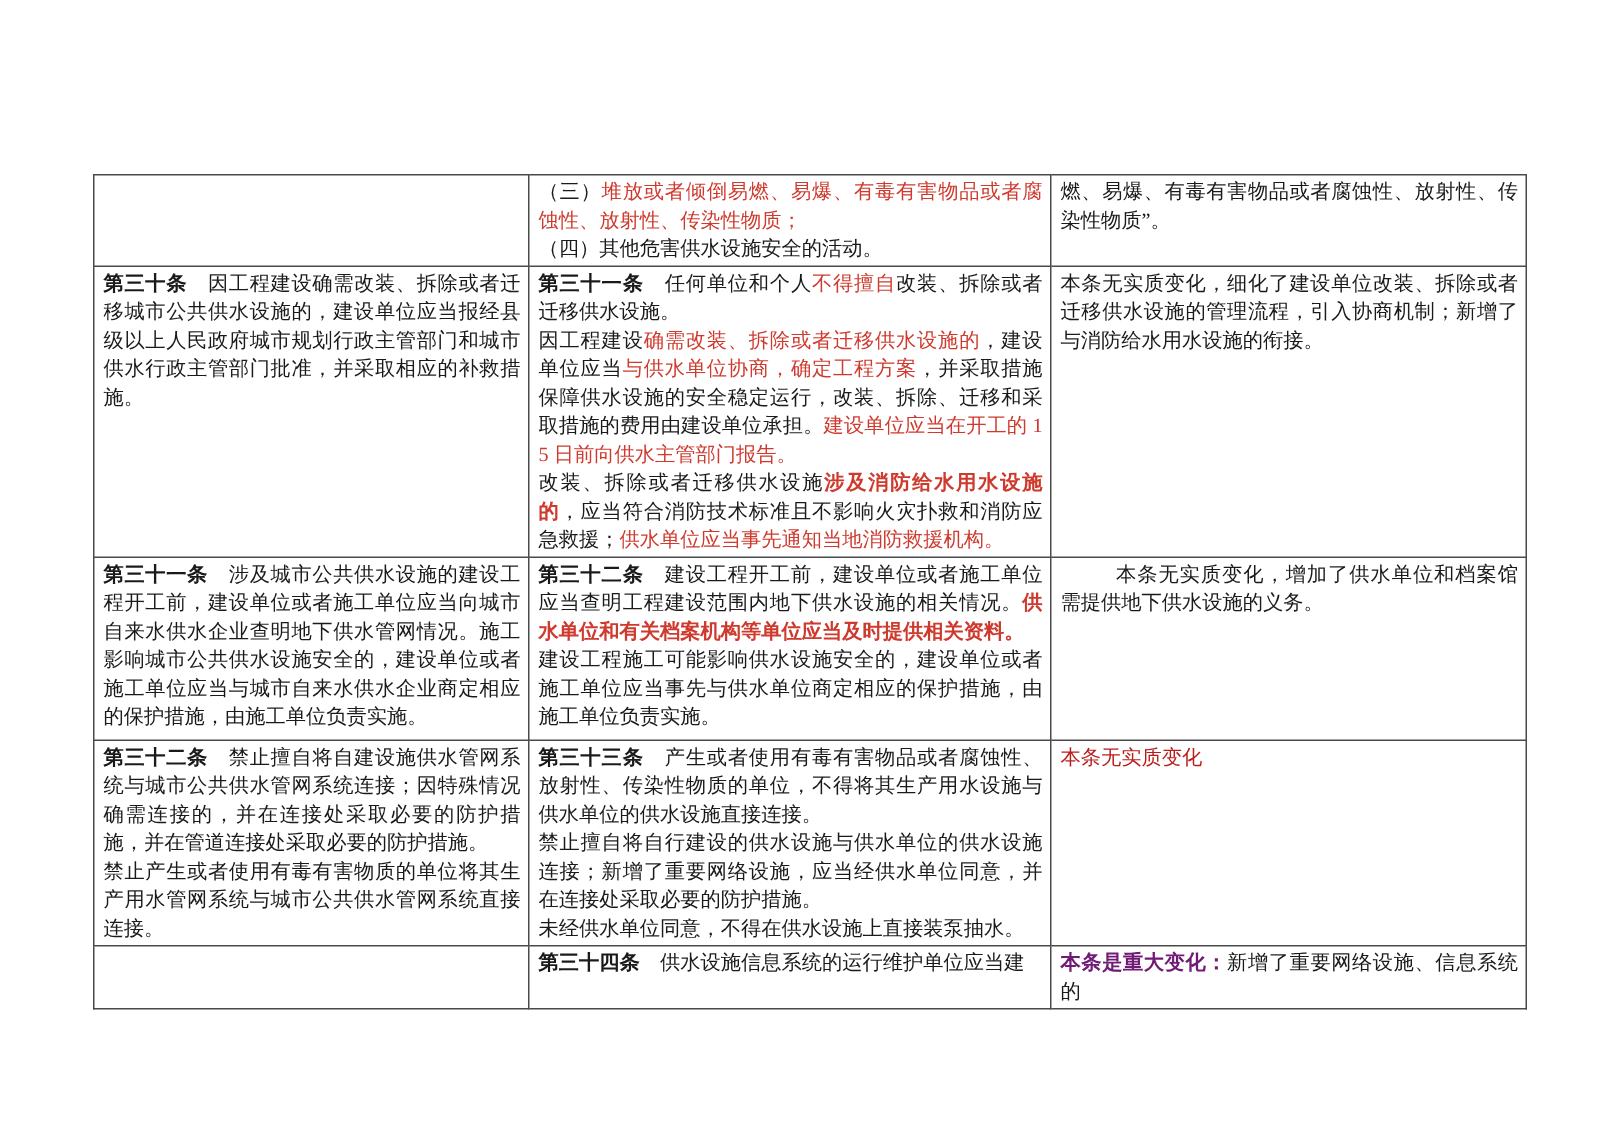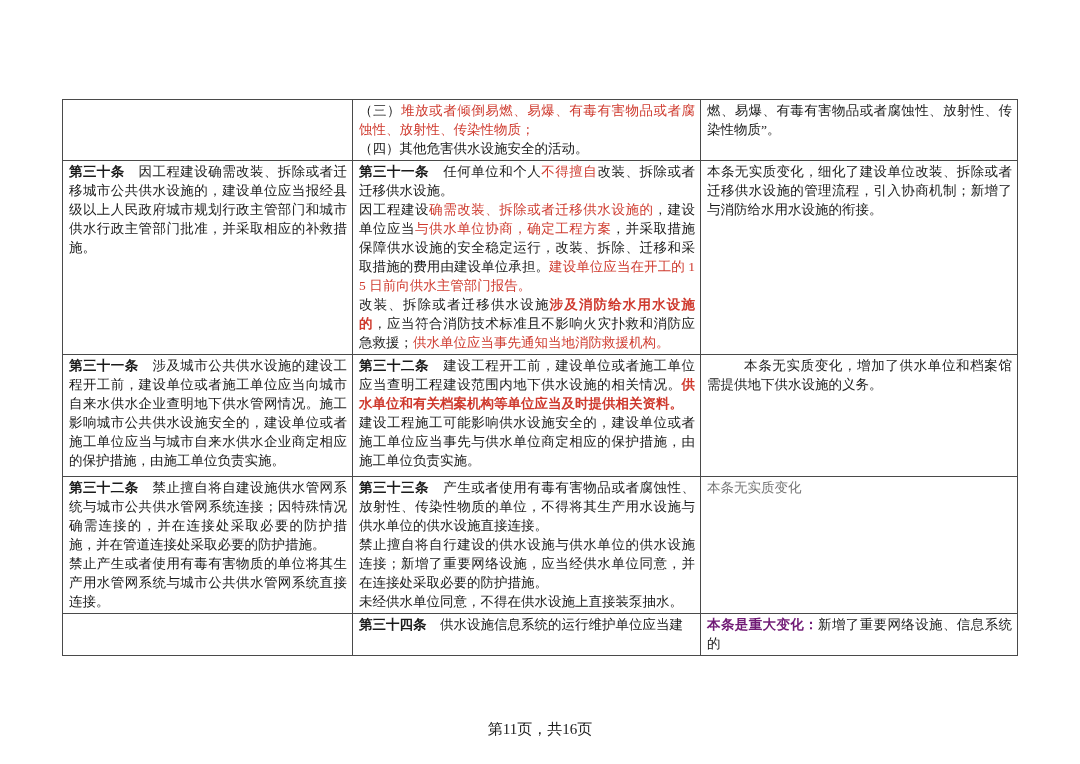--- a/index.html
+++ b/index.html
@@ -8,21 +8,21 @@
     width: 1080px; height: 764px;
     position: relative;
     font-family: "Liberation Serif", "DejaVu Serif", serif;
     color: #1a1a1a;
   }
   .doc-page {
     position: absolute; left: 0; top: 0;
     width: 1080px; height: 764px; background: #ffffff;
   }
   table.comparison {
-    position: absolute; left: 62px; top: 99px;
+    position: absolute; left: 62px; top: 116px;
     width: 955px;
     border-collapse: collapse;
     table-layout: fixed;
   }
   table.comparison col.c1 { width: 290px; }
   table.comparison col.c2 { width: 348px; }
   table.comparison col.c3 { width: 317px; }
   table.comparison td {
     border: 1px solid #4a4a4a;
     vertical-align: top;
@@ -75,25 +75,24 @@
         <td><span style="color: rgb(26, 26, 26); font-weight: bold;">第三十二条</span><span style="color: rgb(26, 26, 26);">　建设工程开工前，建设单位或者施工单位应当查明工程建设范围内地下供水设施的相关情况。</span><span style="color: rgb(207, 58, 46); font-weight: bold;">供水单位和有关档案机构等单位应当及时提供相关资料。</span><span style="color: rgb(26, 26, 26);">
 建设工程施工可能影响供水设施安全的，建设单位或者施工单位应当事先与供水单位商定相应的保护措施，由施工单位负责实施。</span></td>
         <td><span style="color: rgb(26, 26, 26); margin-left: 37px;">本条无实质变化，增加了供水单位和档案馆需提供地下供水设施的义务。</span></td>
       </tr>
       <tr class="r4">
         <td><span style="color: rgb(26, 26, 26); font-weight: bold;">第三十二条</span><span style="color: rgb(26, 26, 26);">　禁止擅自将自建设施供水管网系统与城市公共供水管网系统连接；因特殊情况确需连接的，并在连接处采取必要的防护措施，并在管道连接处采取必要的防护措施。
 禁止产生或者使用有毒有害物质的单位将其生产用水管网系统与城市公共供水管网系统直接连接。</span></td>
         <td><span style="color: rgb(26, 26, 26); font-weight: bold;">第三十三条</span><span style="color: rgb(26, 26, 26);">　产生或者使用有毒有害物品或者腐蚀性、放射性、传染性物质的单位，不得将其生产用水设施与供水单位的供水设施直接连接。
 禁止擅自将自行建设的供水设施与供水单位的供水设施连接；新增了重要网络设施，应当经供水单位同意，并在连接处采取必要的防护措施。
 未经供水单位同意，不得在供水设施上直接装泵抽水。</span></td>
-        <td><span style="color: #737373;">本条无实质变化</span></td>
+        <td><span style="color: #b91c1c;">本条无实质变化</span></td>
       </tr>
       <tr class="r5">
         <td></td>
         <td><span style="color: rgb(26, 26, 26); font-weight: bold;">第三十四条</span><span style="color: rgb(26, 26, 26);">　供水设施信息系统的运行维护单位应当建</span></td>
         <td><span style="color: #701a75; font-weight: bold;">本条是重大变化：</span><span style="color: rgb(26, 26, 26);">新增了重要网络设施、信息系统的</span></td>
       </tr>
     </tbody>
   </table>
 
-  <div class="page-footer">第11页，共16页</div>
 
 </div>
 
 </body></html>

